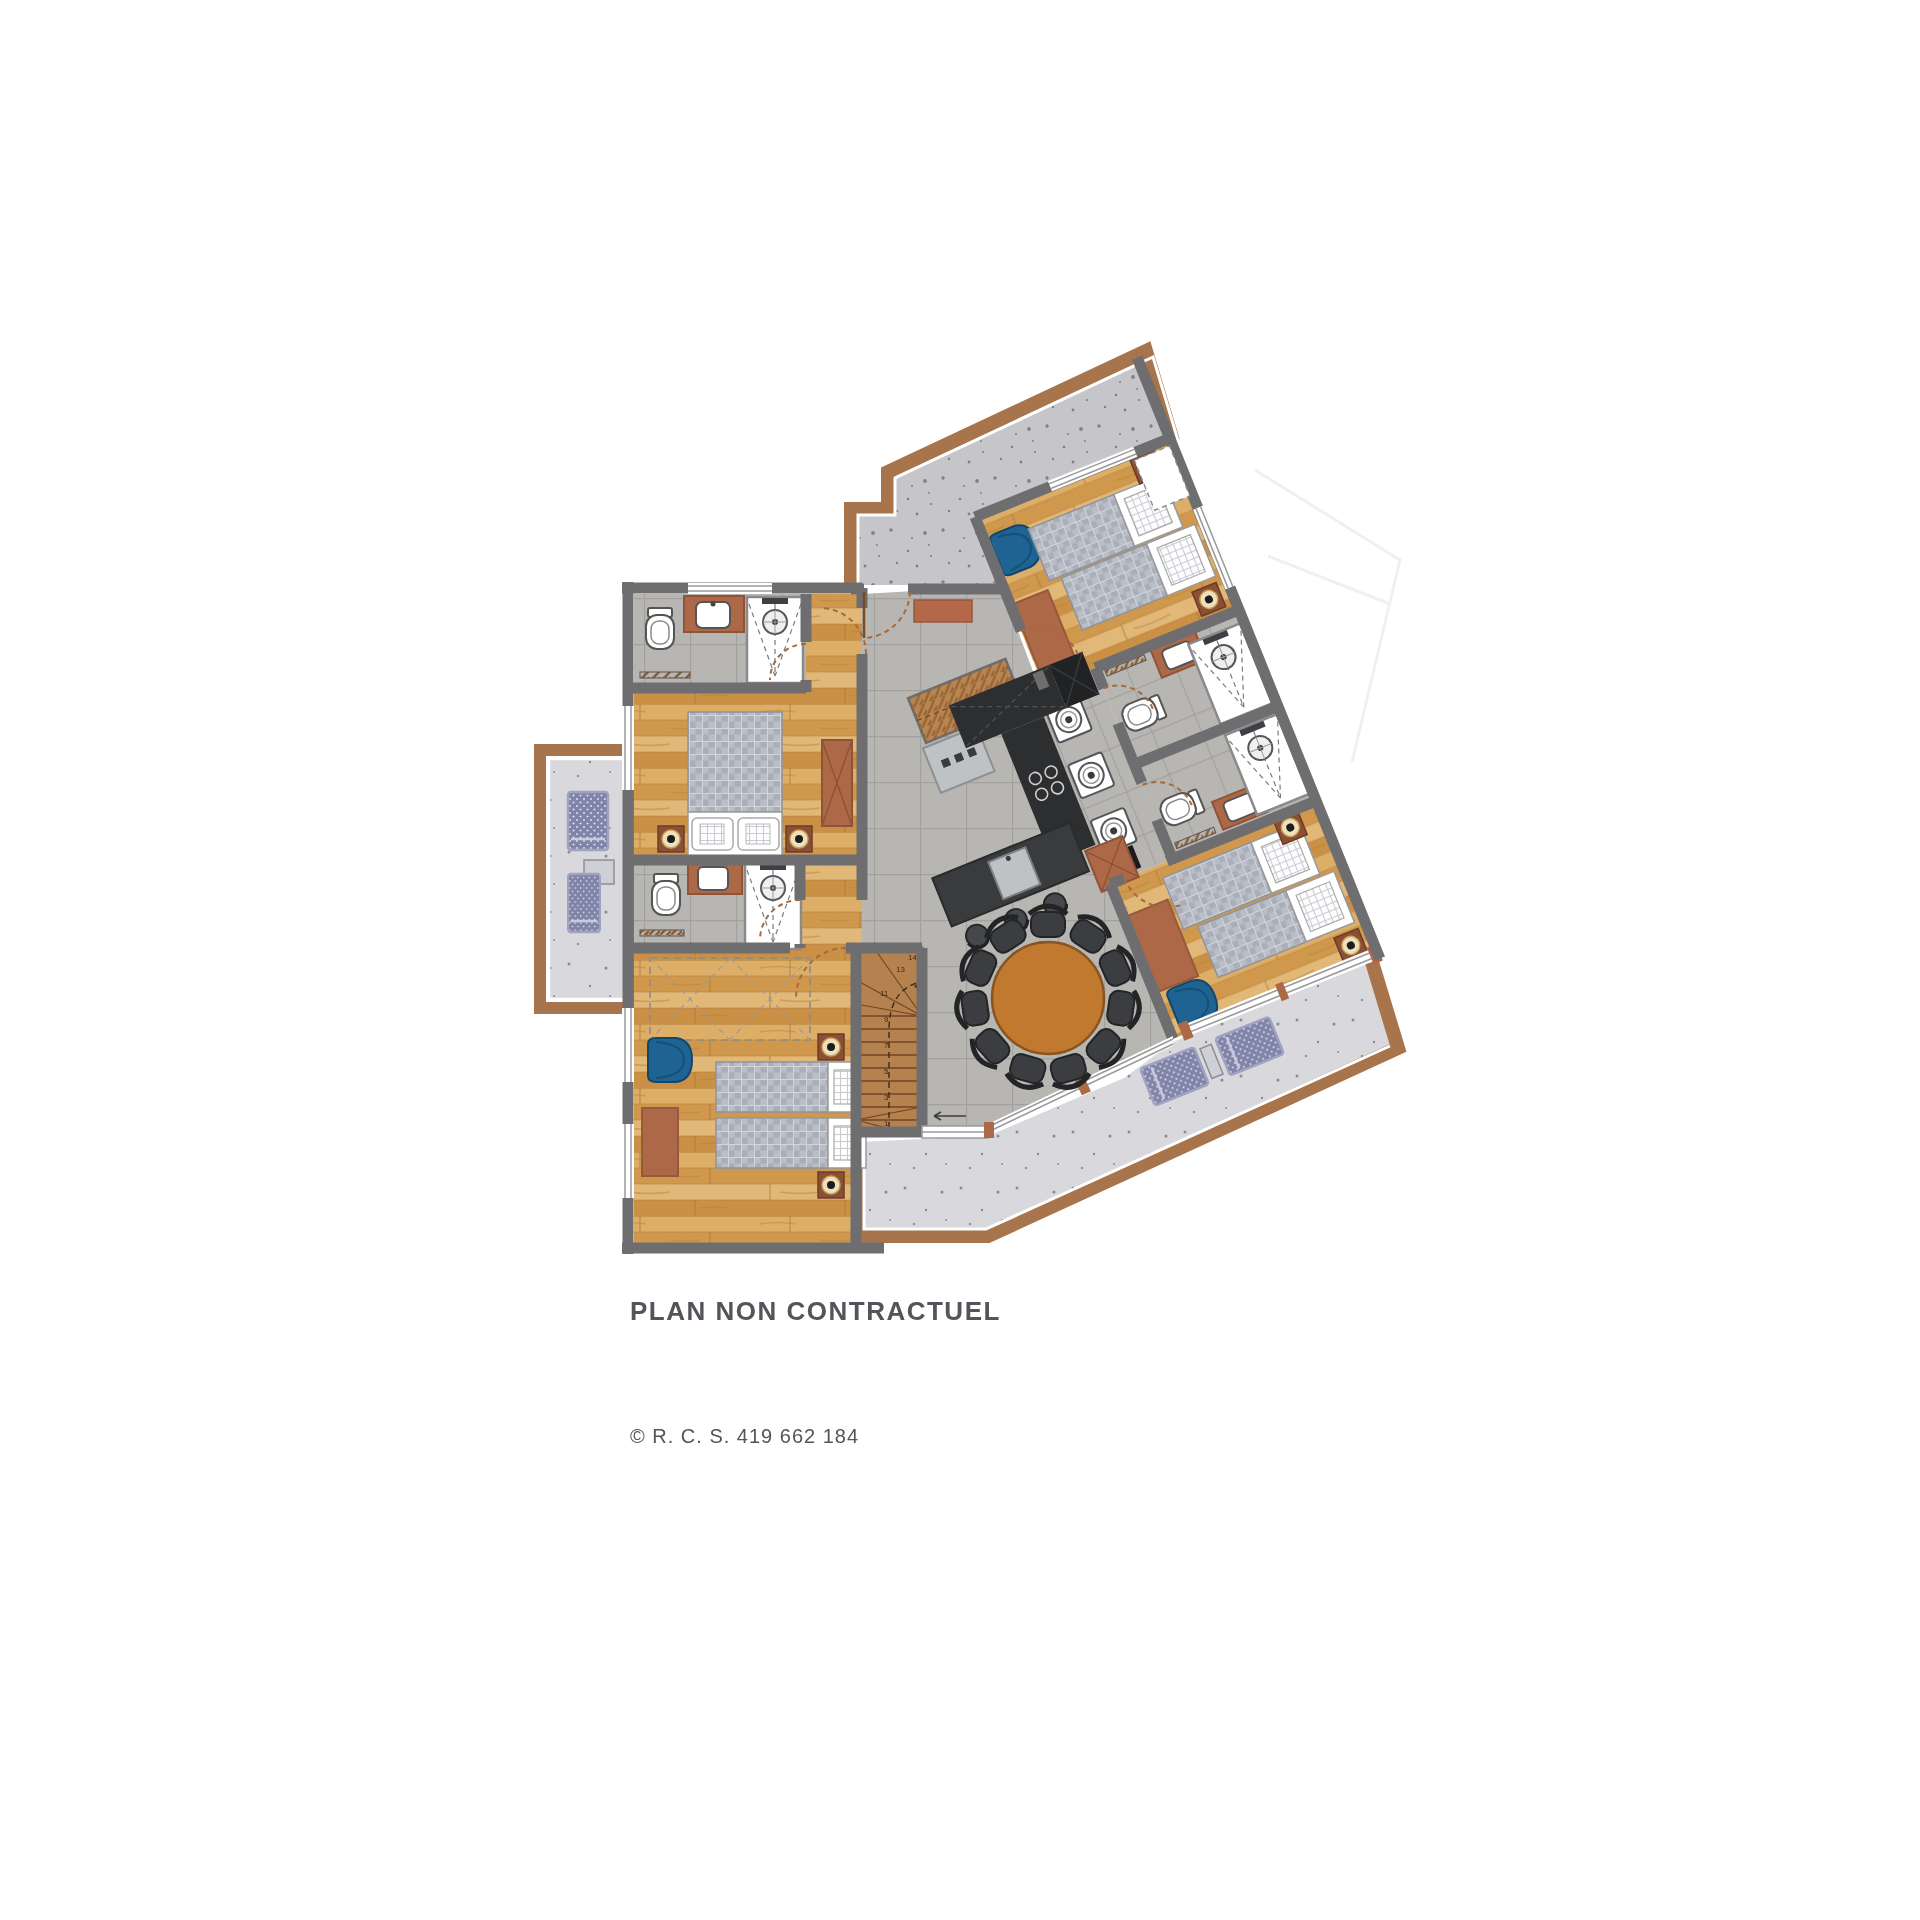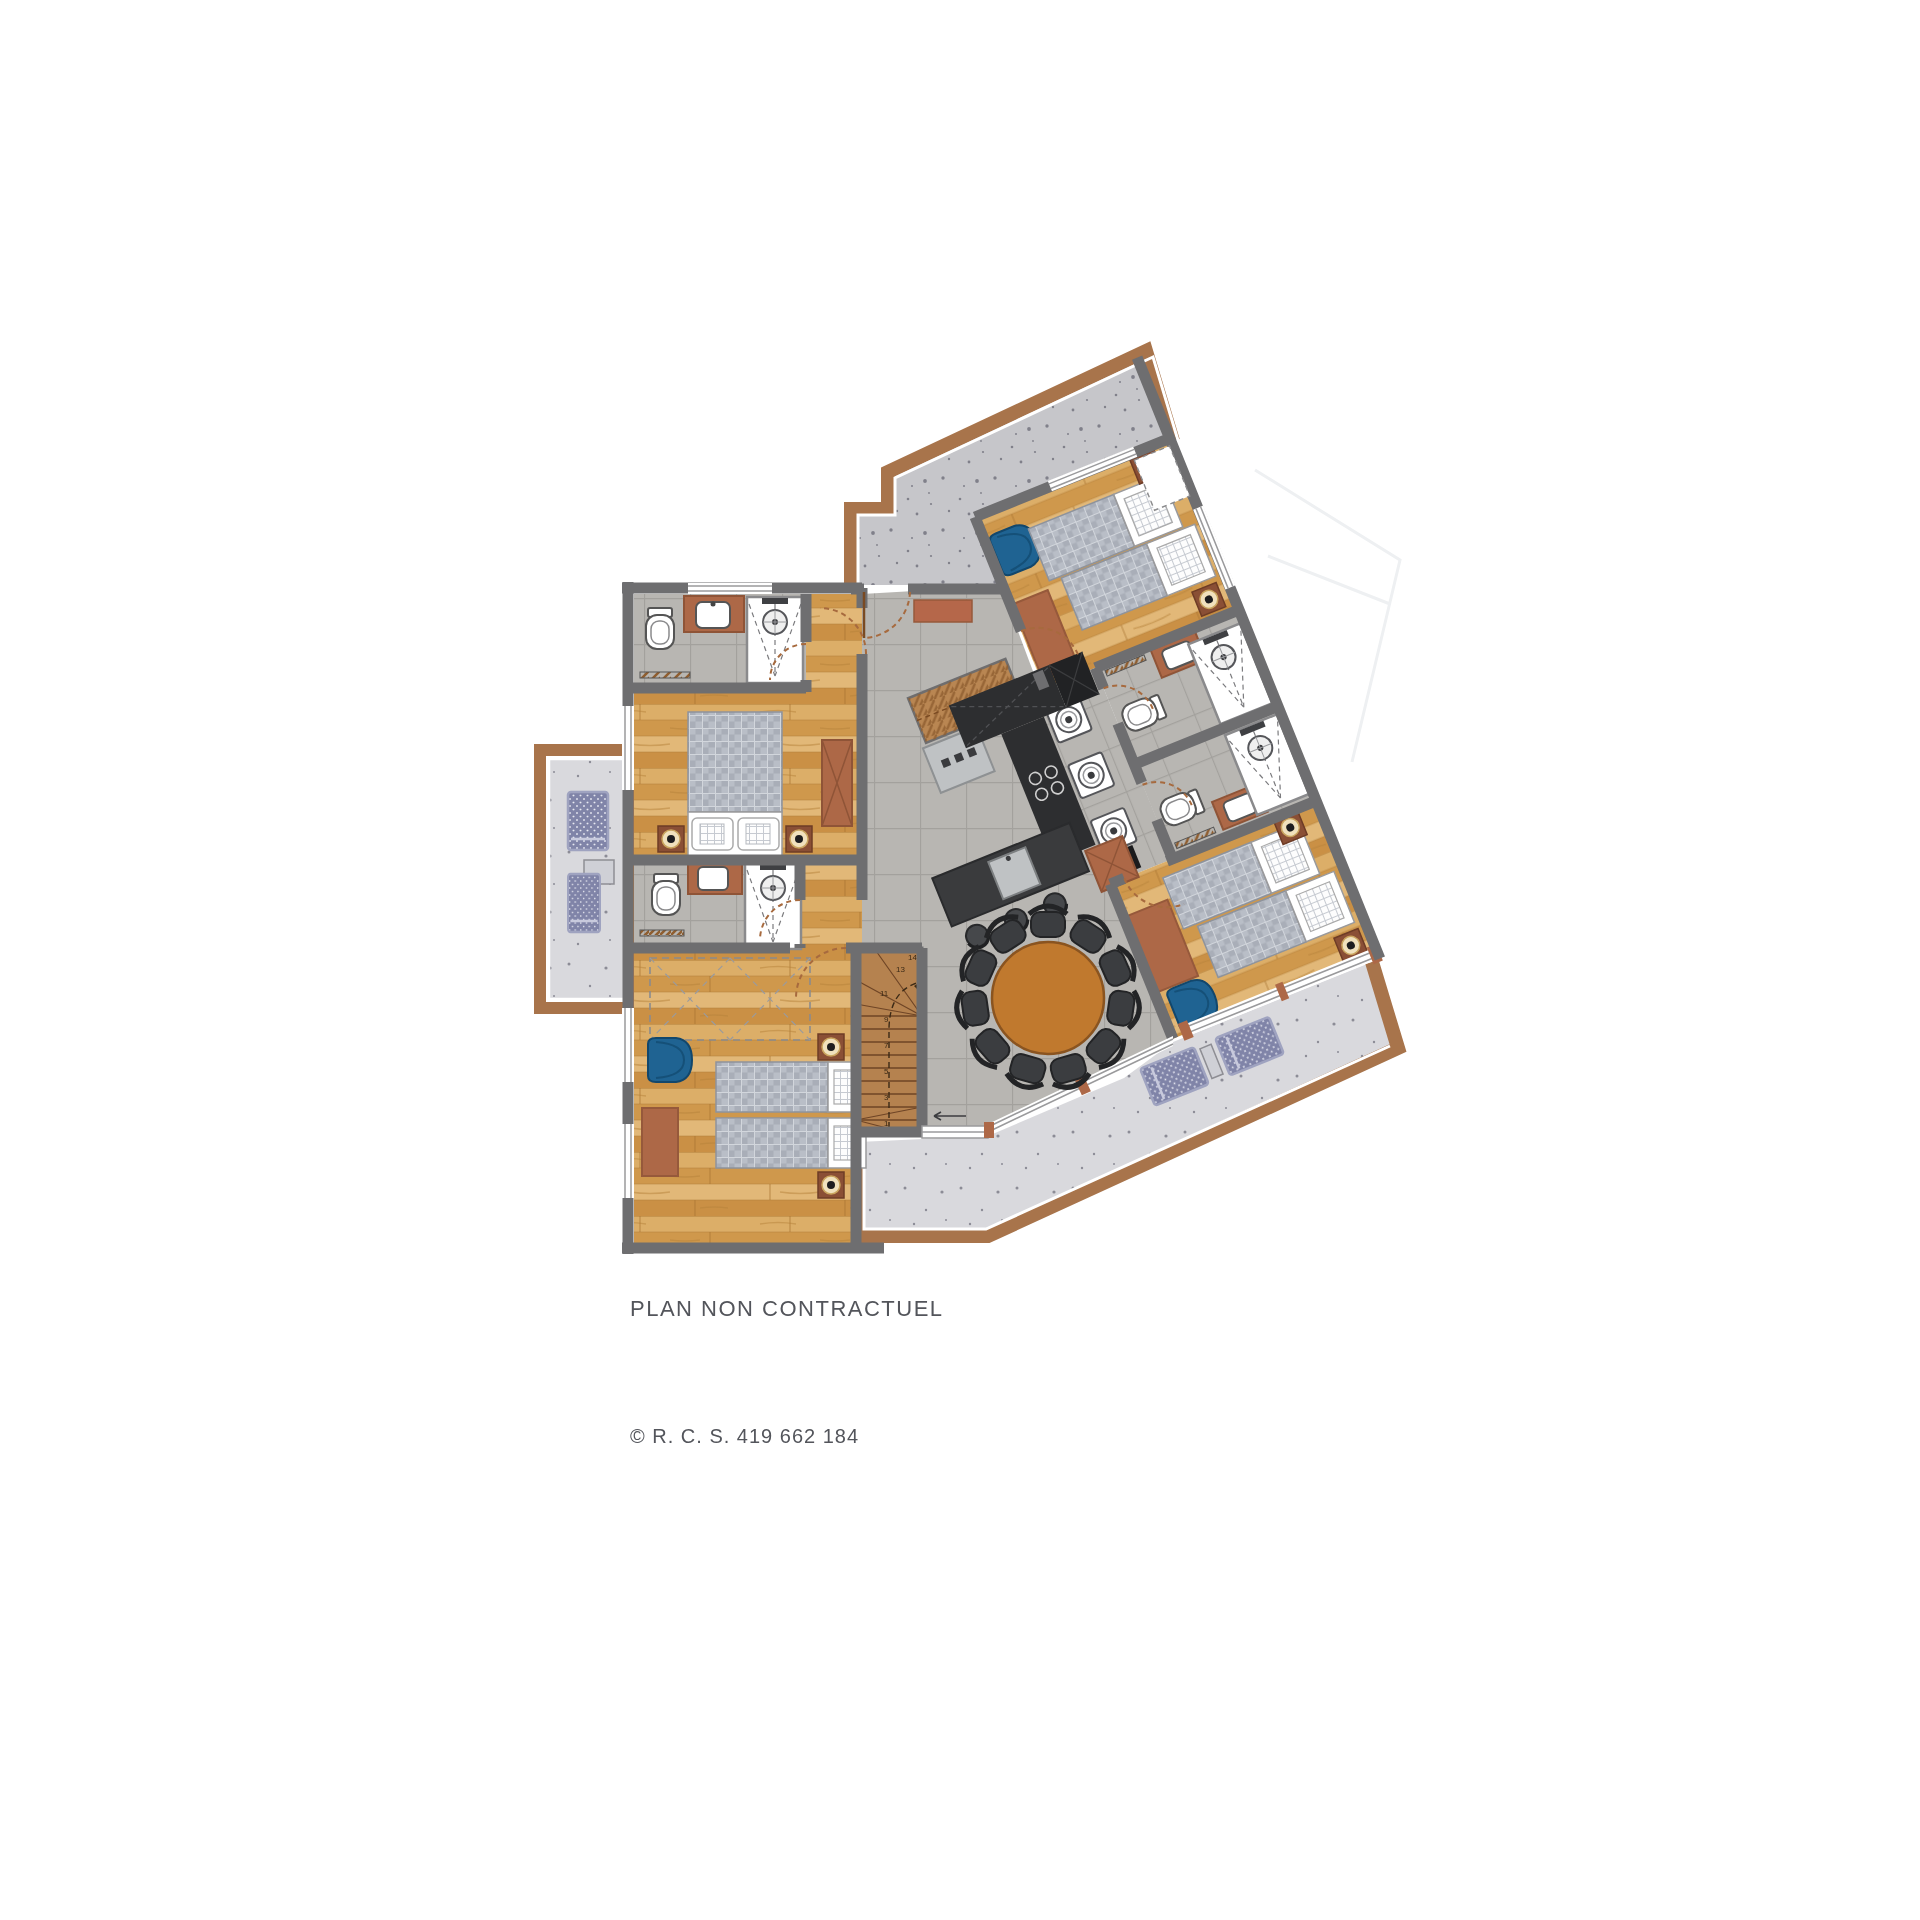--- a/index.html
+++ b/index.html
@@ -1,20 +1,20 @@
 <!DOCTYPE html>
 <html style="--white: #ffffff; --text: #53555b; --wall: #6e6e70; --tile: #b8b6b2; --terrace-top: #c6c6ca; --terrace-bottom: #d9d9dd; --deck-border: #a8744b; --terracotta: #ad6847; --blue: #1f6392; --blanket: #a9aeb8; --cream: #f0e1bd; --lamp-base: #8a4f35; --counter: #2d2e30; --island: #3a3b3d; --steel: #bfc2c4; --table: #c0792e; --chair: #3b3d40; --stair: #b5824f; --lounge: #8084a8; --ghost: #edeef1;"><head>
 <meta charset="utf-8">
 <style>
   html,body{margin:0;padding:0;background:#fff;}
   .canvas{position:relative;width:1920px;height:1920px;background:var(--white,#fff);overflow:hidden;
           font-family:"Liberation Sans", sans-serif;}
   .plan-svg{position:absolute;left:0;top:0;}
   .footer{position:absolute;left:630px;color:var(--text,#53555b);}
-  .footer-line1{top:1296px;font-size:22px;letter-spacing:1.5px;font-weight:400;}
+  .footer-line1{top:1296px;font-size:26px;letter-spacing:1.5px;font-weight:700;}
   .footer-line2{top:1395px;font-size:20px;letter-spacing:1px;font-weight:400;margin-top:30px;}
   text.stair-num{font-size:8px;fill:#3c2a16;font-family:"Liberation Sans",sans-serif;}
 </style>
 </head>
 <body>
 
 <div class="canvas">
 
 <svg class="plan-svg" width="1920" height="1920" viewBox="0 0 1920 1920">
   <defs>

